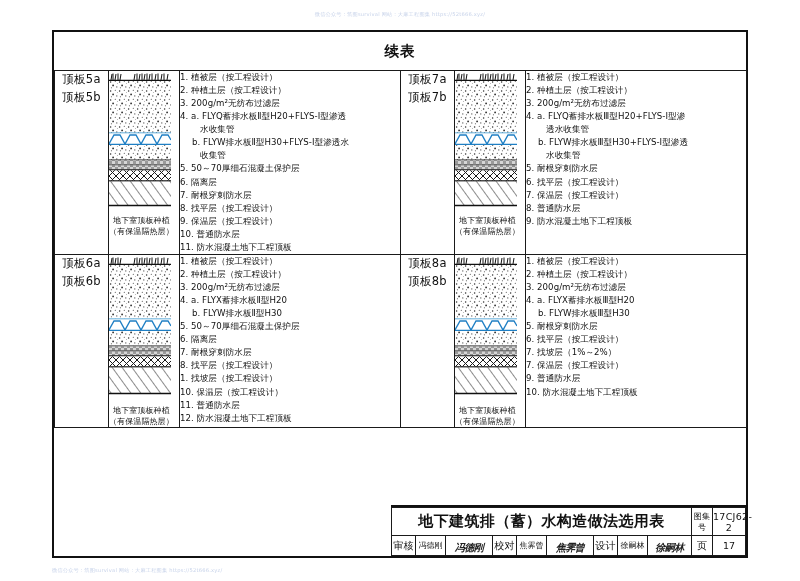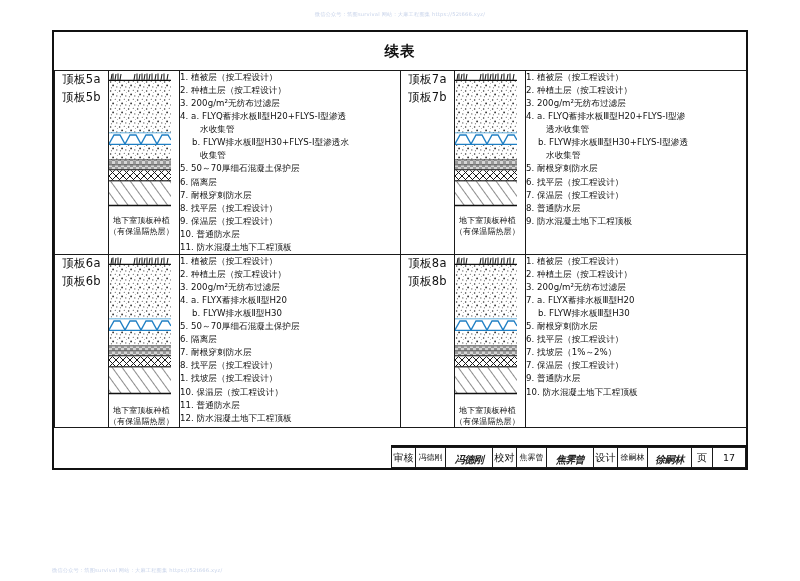--- a/index.html
+++ b/index.html
@@ -30,21 +30,21 @@
   }
   .watermark.top { top: 11px; }
   .watermark.bottom { top: 567px; text-align: left; padding-left: 52px; }
 
   
   .sheet {
     position: absolute;
     left: 52px;
     top: 30px;
     width: 696px;
-    height: 440px;
+    height: 528px;
     border: 2.2px solid #111;
     box-sizing: border-box;
     background: #fff;
   }
 
   .title-bar {
     height: 38px;
     display: flex;
     align-items: center;
     justify-content: center;
@@ -417,21 +417,21 @@
             <div>地下室顶板种植</div>
             <div>（有保温隔热层）</div>
           </div>
         </div>
       </td>
       <td class="desc-cell">
         <div class="desc-list">
               <div class="li">1. 植被层（按工程设计）</div>
               <div class="li">2. 种植土层（按工程设计）</div>
               <div class="li">3. 200g/m²无纺布过滤层</div>
-              <div class="li">7. a. FLYX蓄排水板Ⅲ型H20</div>
+              <div class="li">4. a. FLYX蓄排水板Ⅲ型H20</div>
               <div class="li ind1">b. FLYW排水板Ⅲ型H30</div>
               <div class="li">5. 耐根穿刺防水层</div>
               <div class="li">6. 找平层（按工程设计）</div>
               <div class="li">7. 找坡层（1%～2%）</div>
               <div class="li">7. 保温层（按工程设计）</div>
               <div class="li">9. 普通防水层</div>
               <div class="li">10. 防水混凝土地下工程顶板</div>
             </div>
       </td>
     </tr>
@@ -449,20 +449,25 @@
           <col style="width:24px">
             <col style="width:30px">
             <col style="width:47px">
           <col style="width:24px">
             <col style="width:30px">
             <col style="width:44px">
           <col style="width:21px">
             <col style="width:33px">
         </colgroup>
         <tbody>
+            <tr>
+          <td class="title-cell" colspan="9">地下建筑排（蓄）水构造做法选用表</td>
+          <td class="atlas-lbl">图集号</td>
+          <td class="atlas-no">17CJ62-2</td>
+        </tr>
         <tr>
           <td class="lbl">审核</td>
           <td class="val">冯德刚</td>
           <td><span class="sig">冯德刚</span></td>
           <td class="lbl">校对</td>
           <td class="val">焦霁曾</td>
           <td><span class="sig">焦霁曾</span></td>
           <td class="lbl">设计</td>
           <td class="val">徐嗣林</td>
           <td><span class="sig">徐嗣林</span></td>

